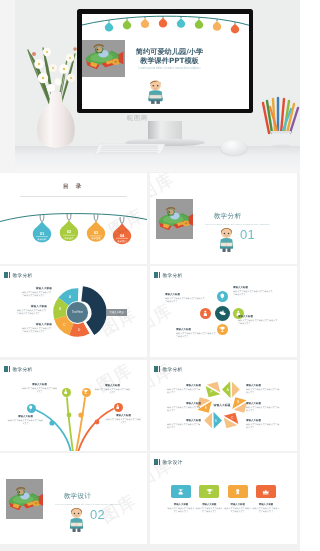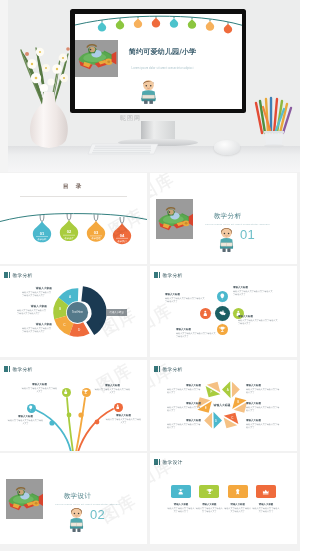--- a/index.html
+++ b/index.html
@@ -1,21 +1,21 @@
 <!DOCTYPE html>
 <html><head>
 <meta charset="utf-8">
 <style>
   *{box-sizing:border-box;margin:0;padding:0}
   html,body{width:300px;height:551px}
   body{background:#fff;font-family:"Liberation Sans",sans-serif;overflow:hidden}
   .page{position:relative;width:300px;height:551px;background:#f4f4f4;overflow:hidden}
 
   
-  .hero{position:absolute;left:8px;top:0;width:300px;height:172px;overflow:hidden;
+  .hero{position:absolute;left:15px;top:0;width:300px;height:172px;overflow:hidden;
         background:linear-gradient(180deg,#ecedee 0%,#e9eaeb 55%,#eceded 100%)}
   .hero .wall{position:absolute;left:0;top:0;width:300px;height:148px;background:#eceded}
   .hero .desk{position:absolute;left:0;top:146px;width:300px;height:26px;
         background:linear-gradient(180deg,#dfe0e2 0%,#eeeff0 35%,#f6f6f7 100%)}
 
   .monitor{position:absolute;left:62px;top:9px;width:176px;height:104px}
   .mon-body{position:absolute;inset:0;background:#0e0e0e;border-radius:2.5px}
   .mon-screen{position:absolute;left:4.5px;top:4.5px;width:167px;height:95px;background:#fff;overflow:hidden}
   .mon-stand{position:absolute;left:50%;margin-left:-17px;top:112px;width:34px;height:22px;
       background:linear-gradient(90deg,#bcbec0 0%,#eceded 38%,#d2d4d5 100%)}
@@ -231,20 +231,21 @@
                 <path d="M24 22 L31 20 L32 23 L26 25Z" fill="#e8a93c"></path>
                 <ellipse cx="35" cy="22" rx="4" ry="3.4" fill="#e8a93c"></ellipse>
                 <ellipse cx="35" cy="22" rx="1.6" ry="1.4" fill="#c98b2e"></ellipse>
                 <path d="M38 14 L43 11 L43 25 L38 22Z" fill="#d8452e"></path>
                 <path d="M9 22 L16 24 L14 28 L8 26Z" fill="#e8a93c"></path>
               </g>
             </svg>
           </div>
           <div class="ts-title">
             <div>简约可爱幼儿园/小学</div>
+            <div>教学课件PPT模板</div>
           </div>
           <div class="ts-sub">Lorem ipsum dolor sit amet consectetur adipisci</div>
           <svg class="ts-boy" viewBox="0 0 26 28">
             <ellipse cx="13" cy="7" rx="6" ry="6" fill="#f2c9a0"></ellipse>
             <path d="M7 6 C7 1 19 1 19 6 L19 4 C17 2 9 2 7 6Z" fill="#8a5b33"></path>
             <circle cx="10.5" cy="7.5" r=".9" fill="#3c3c3c"></circle>
               <circle cx="15.5" cy="7.5" r=".9" fill="#3c3c3c"></circle>
             <path d="M11.5 10 q1.5 1.4 3 0" stroke="#c9836a" stroke-width=".7" fill="none"></path>
             <path d="M6 14 q7 -3 14 0 l1 9 -16 0Z" fill="#4fa8ae"></path>
             <rect x="5" y="21" width="16" height="4" rx="1" fill="#3f9096"></rect>

